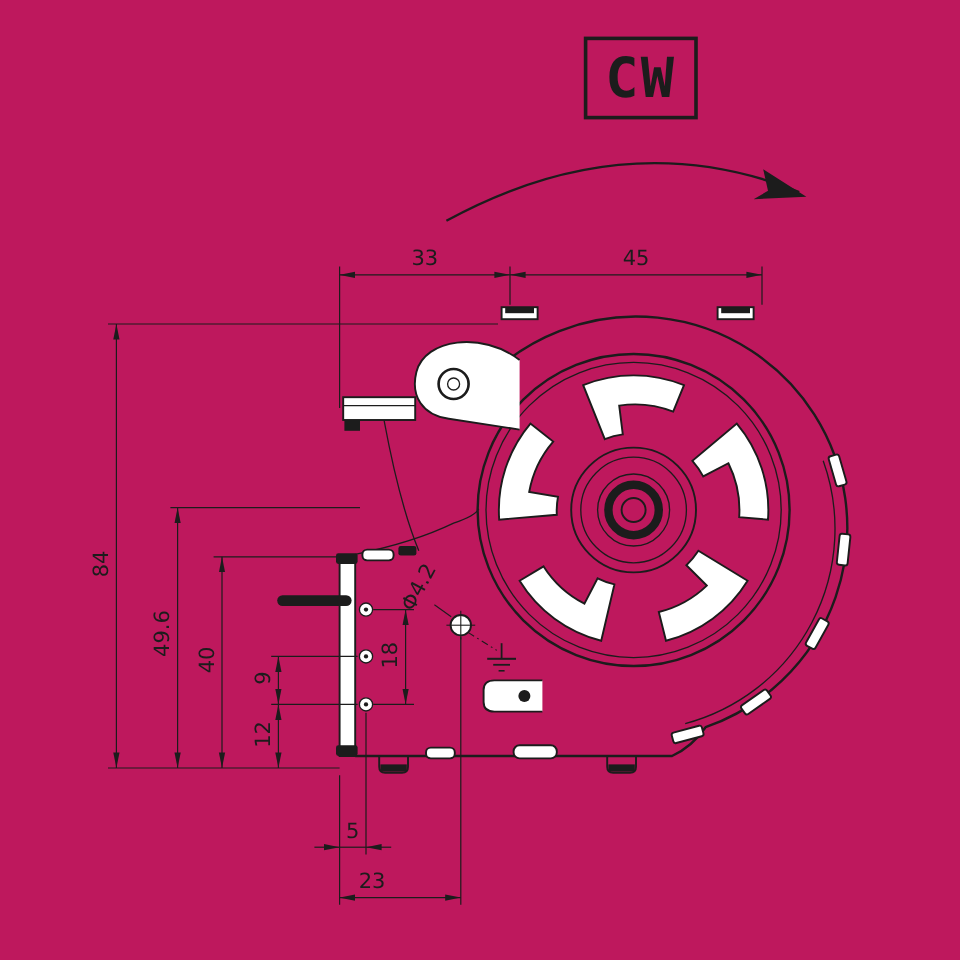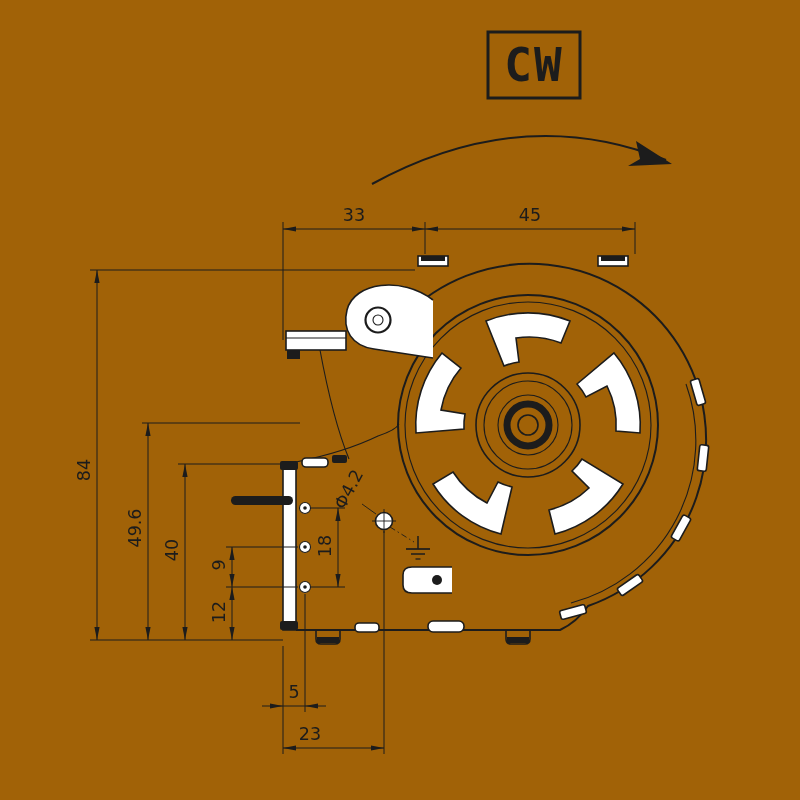--- a/index.html
+++ b/index.html
@@ -1,16 +1,16 @@
 <!DOCTYPE html>
 <html><head>
 <meta charset="utf-8">
 <style>
   html,body{margin:0;padding:0;background:#ffffff;}
-  #stage{position:relative;width:800px;height:800px;background:#a16207;overflow:hidden;
+  #stage{position:relative;width:800px;height:800px;background:#be185d;overflow:hidden;
          font-family:"DejaVu Sans", sans-serif;}
   svg{display:block;}
   .thick{stroke:#1c1c1c;stroke-width:2;fill:none;}
   .med{stroke:#1c1c1c;stroke-width:1.6;fill:none;}
   .thin{stroke:#1c1c1c;stroke-width:1.1;fill:none;}
   .hair{stroke:#1c1c1c;stroke-width:0.9;fill:none;}
   .whitefill{fill:#ffffff;}
   .blackfill{fill:#1c1c1c;stroke:none;}
   .dim{stroke:#1c1c1c;stroke-width:1;fill:none;}
   .dimtxt{font-size:17.5px;fill:#1c1c1c;font-family:"DejaVu Sans", sans-serif;}

